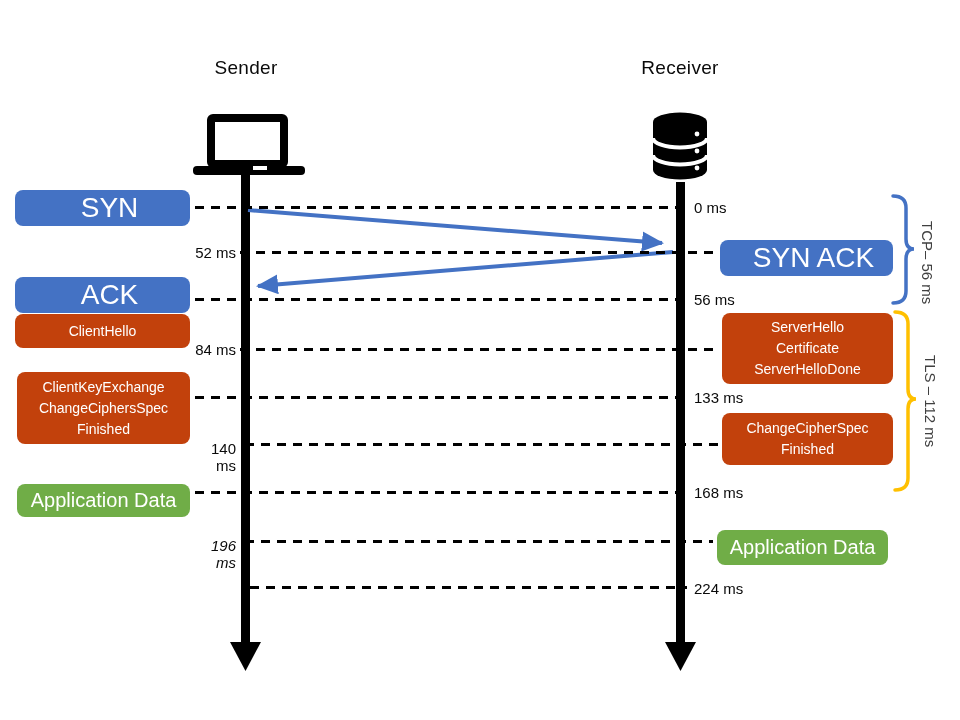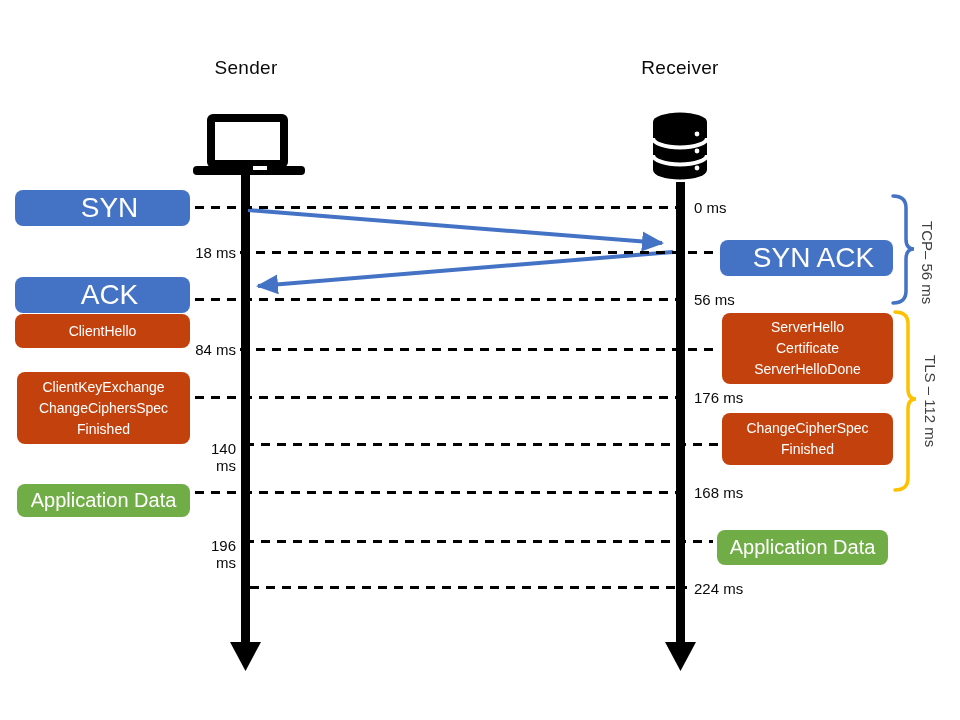--- a/index.html
+++ b/index.html
@@ -87,28 +87,28 @@
   <div class="dash" style="top:251px;left:240px;width:477px;"></div>
   <div class="dash" style="top:298px;left:195px;width:492px;"></div>
   <div class="dash" style="top:348px;left:240px;width:478px;"></div>
   <div class="dash" style="top:396px;left:195px;width:492px;"></div>
   <div class="dash" style="top:443px;left:245px;width:473px;"></div>
   <div class="dash" style="top:491px;left:195px;width:492px;"></div>
   <div class="dash" style="top:540px;left:245px;width:468px;"></div>
   <div class="dash" style="top:586px;left:250px;width:437px;"></div>
 
   <div class="tlabel right" style="top:199px;">0 ms</div>
-  <div class="tlabel left" style="top:244px;">18 ms</div>
+  <div class="tlabel left" style="top:244px;">52 ms</div>
   <div class="tlabel right" style="top:291px;">56 ms</div>
   <div class="tlabel left" style="top:341px;">84 ms</div>
-  <div class="tlabel right" style="top:389px;">176 ms</div>
+  <div class="tlabel right" style="top:389px;">133 ms</div>
   <div class="tlabel left" style="top:440px;">140
 ms</div>
   <div class="tlabel right" style="top:484px;">168 ms</div>
-  <div class="tlabel left" style="top:537px;">196
+  <div class="tlabel left" style="top:537px;font-style:italic;">196
 ms</div>
   <div class="tlabel right" style="top:580px;">224 ms</div>
 
   <div class="msg blue" style="left:15px;top:190px;width:175px;height:36px;">
     <span>SYN</span>
   </div>
 
   <div class="msg blue" style="left:15px;top:277px;width:175px;height:36px;">
     <span>ACK</span>
   </div>

